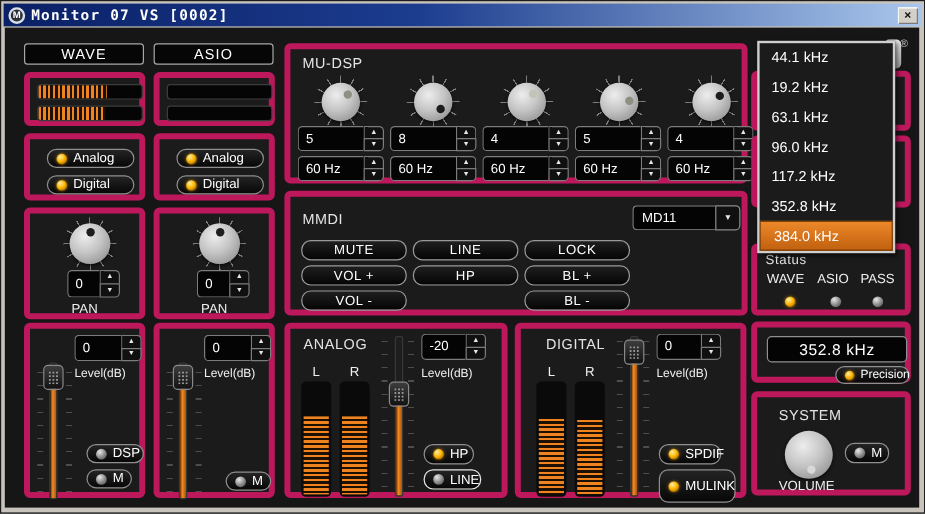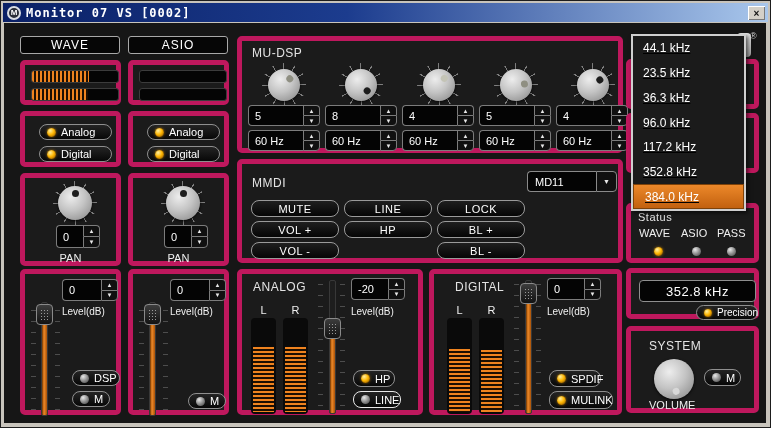--- a/index.html
+++ b/index.html
@@ -108,21 +108,21 @@
   .combo { position:absolute; display:flex; }
   .combo-val { flex:1; background:#040404; border:1px solid #8a8a8a; border-right:none;
     border-radius:4px 0 0 4px; color:#fff; font-size:11px; display:flex;
     align-items:center; padding-left:7px; }
   .combo-arrow { width:21px; background:#101010; border:1px solid #8a8a8a;
     border-radius:0 4px 4px 0; color:#e8e8e8; font-size:7px; display:flex;
     align-items:center; justify-content:center; cursor:pointer; }
   
   #samplerate-dropdown { position:absolute; left:630px; top:33px; width:115px; height:177px;
     background:#1b1b1b; border:2px solid #cfcfcf; z-index:10;
-    box-shadow:2px 2px 4px rgba(0,0,0,.6); display:flex; flex-direction:column;text-decoration:underline; }
+    box-shadow:2px 2px 4px rgba(0,0,0,.6); display:flex; flex-direction:column; }
   .ditem { flex:1; color:#fff; font-size:12px; display:flex; align-items:center;
     padding-left:10px; cursor:pointer; }
   .ditem.selected { background:linear-gradient(#ee8a2b,#c05f0e);
     box-shadow:inset 0 0 0 1px #7e4209;padding-left:12px; }
   
   .display { position:absolute; background:#040404; border:1px solid #8f8f8f;
     border-radius:4px; color:#fff; font-size:13px; display:flex;
     align-items:center; justify-content:center; letter-spacing:.5px; }
   #registered { position:absolute; left:749px; top:30px; color:#cfcfcf; font-size:9px; z-index:11; }
   #combo-edge { position:absolute; left:736px; top:32px; width:14px; height:24px;
@@ -530,21 +530,21 @@
             <div class="spin-btn">
               <span>▼</span>
             </div>
           </div>
       </div>
       <div class="slabel" style="left:113px;top:32px;font-size:10px">Level(dB)</div>
       <div class="ledbtn" style="left:115px;top:96px;width:52px;height:17px">
         <span class="led on"></span>
         <span>SPDIF</span>
       </div>
-      <div class="ledbtn" style="left:115px;top:117px;width:64px;height:18px">
+      <div class="ledbtn" style="left:115px;top:117px;width:64px;height:28px">
         <span class="led on"></span>
         <span>MULINK</span>
       </div>
     </div>
 
     <div class="panel" style="left:622px;top:36px;width:133px;height:50px"></div>
     <div class="panel" style="left:622px;top:90px;width:133px;height:60px"></div>
 
     <div class="panel" style="left:622px;top:180px;width:133px;height:60px">
       <div class="plabel" style="left:7px;top:3px;font-size:11px">Status</div>
@@ -579,21 +579,21 @@
       </div>
       <div class="slabel" style="left:18px;top:68px">VOLUME</div>
     </div>
   </div>
 
   <div id="combo-edge"></div>
   <div id="registered">®</div>
 
   <div id="samplerate-dropdown">
     <div class="ditem">44.1 kHz</div>
-    <div class="ditem">23.5 kHz</div>
-    <div class="ditem">36.3 kHz</div>
+    <div class="ditem">19.2 kHz</div>
+    <div class="ditem">63.1 kHz</div>
     <div class="ditem">96.0 kHz</div>
     <div class="ditem">117.2 kHz</div>
     <div class="ditem">352.8 kHz</div>
     <div class="ditem selected">384.0 kHz</div>
   </div>
 
 </div>
 
 </body></html>

